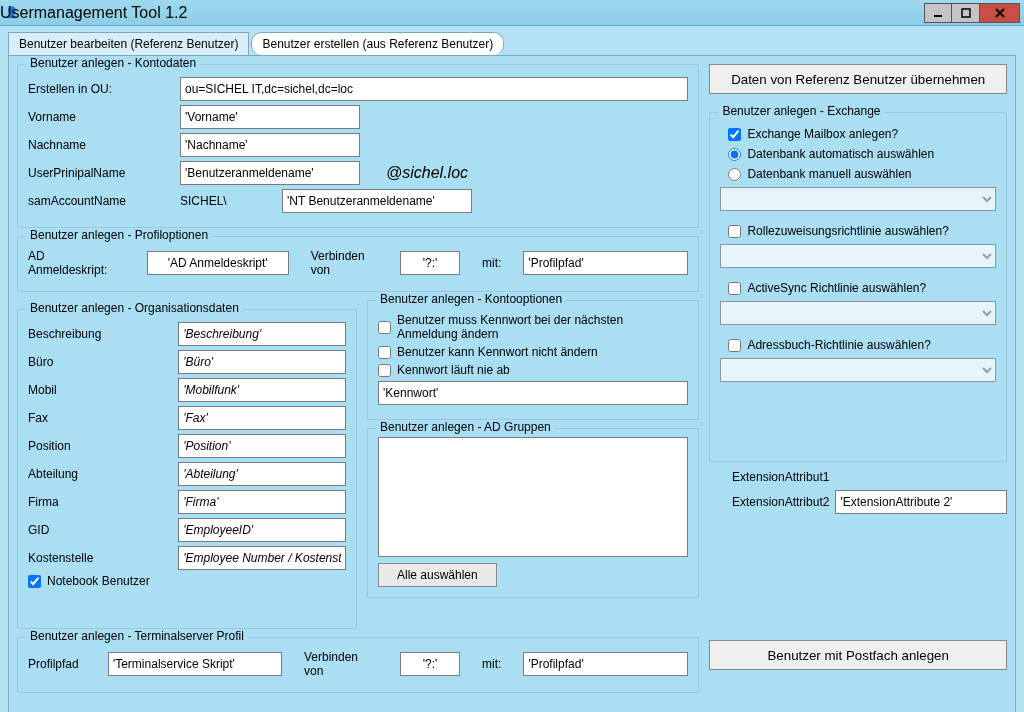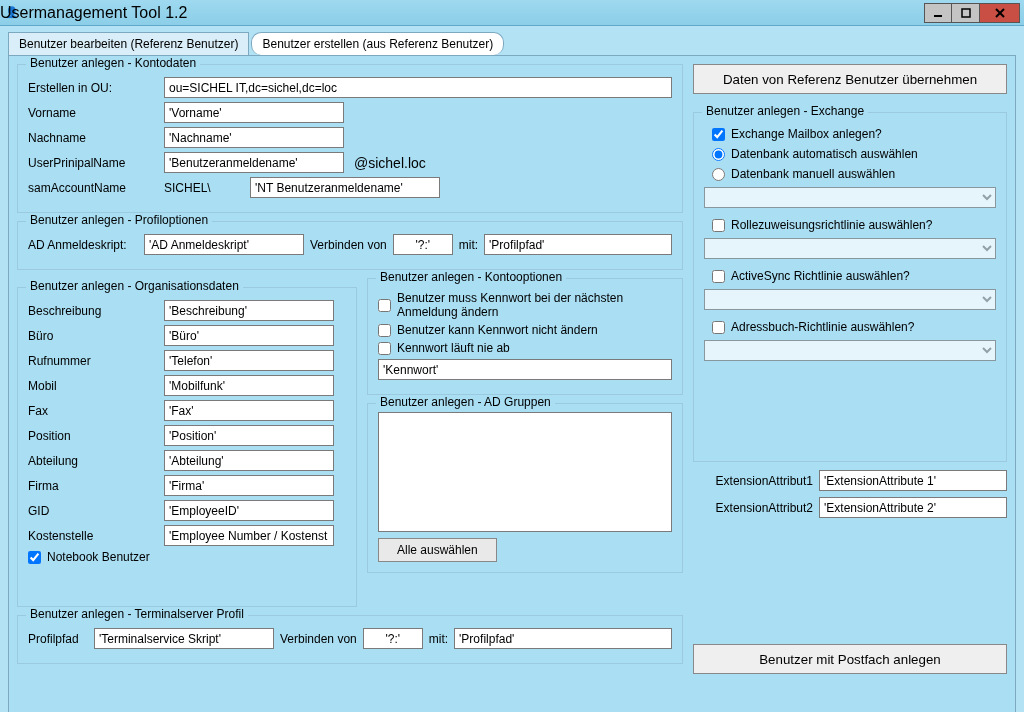--- a/index.html
+++ b/index.html
@@ -25,30 +25,30 @@
   .tab.active { background:#fff; position:relative; z-index:2;border-radius:10px;}
   .tab-body { border:1px solid #7da9c0; background:#a9def3; height:660px; padding:8px; position:relative;}
 
   .cols { display:flex; gap:10px; }
   .left-col { flex:1; }
   .right-col { width:314px; }
 
   
   .grp { border:1px solid #9bc9e0; padding:8px 10px 10px 10px; margin-bottom:8px; position:relative; background:#a9def3;}
   .grp > legend, .grp-title { position:absolute; top:-9px; left:8px; padding:0 4px; background:#a9def3; font-size:12px;}
-  .row { display:flex; align-items:center; margin:4px 0; gap:6px;}
+  .row { display:flex; align-items:center; margin:4px 0; gap:22px;}
   .lbl { width:130px; font-size:12px; }
   .lbl-sm { width:80px; }
-  input.txt, select.sel { height:21px; border:1px solid #7a7a7a; padding:1px 4px; font-size:12px; background:#fff;}
+  input.txt, select.sel { height:21px; border:1px solid #7a7a7a; padding:11px 4px; font-size:12px; background:#fff;}
   input.txt { }
   .wide { flex:1; }
-  .mid { width:170px; }
+  .mid { width:170px;font-style:italic; }
   .mid2 { width:180px; }
   .narrow { width:60px; text-align:center;}
-  .suffix { font-size:14px; padding-left:4px;}
+  .suffix { font-size:16px; padding-left:4px;font-style:italic;}
   .chk-row { display:flex; align-items:center; gap:6px; margin:4px 0;}
   input[type=checkbox], input[type=radio]{ margin:0; }
   .two-panels { display:flex; gap:10px; }
   .panel-left { width:340px;margin-top:9px;}
   .panel-right { flex:1;}
   .listbox { border:1px solid #7a7a7a; background:#fff; height:120px;}
   .sel { width:100%; background:#eee;}
   button.btn { height:24px; border:1px solid #888; background:#e9e9e9; padding:2px 18px; font-size:12px;}
   button.big { width:100%; height:30px; background:#efefef; border:1px solid #888;}
   .ext-row { display:flex; align-items:center; gap:6px; margin:6px 0;}
@@ -115,43 +115,39 @@
             <span class="lbl">samAccountName</span>
             <span style="width:80px">SICHEL\</span>
             <input class="txt" style="width: 190px;" value="'NT Benutzeranmeldename'">
           </div>
         </div>
 
         <div class="grp">
           <span class="grp-title">Benutzer anlegen - Profiloptionen</span>
           <div class="row">
             <span class="lbl" style="width:110px">AD Anmeldeskript:</span>
-            <input class="txt" style="width: 160px;" value="'AD Anmeldeskript'">
+            <input class="txt" style="width: 142px; text-align: center;" value="'AD Anmeldeskript'">
             <span>Verbinden von</span>
             <input class="txt narrow" value="'?:'" style="">
             <span>mit:</span>
             <input class="txt" style="flex: 1 1 0%;" value="'Profilpfad'">
           </div>
         </div>
 
         <div class="two-panels">
           <div class="panel-left">
             <div class="grp" style="height:320px">
               <span class="grp-title">Benutzer anlegen - Organisationsdaten</span>
               <div class="row">
                   <span class="lbl">Beschreibung</span>
                   <input class="txt mid" value="'Beschreibung'" style="">
                 </div>
               <div class="row">
                   <span class="lbl">Büro</span>
                   <input class="txt mid" value="'Büro'" style="">
-                </div>
-              <div class="row">
-                  <span class="lbl">Rufnummer</span>
-                  <input class="txt mid" value="'Telefon'" style="">
                 </div>
               <div class="row">
                   <span class="lbl">Mobil</span>
                   <input class="txt mid" value="'Mobilfunk'" style="">
                 </div>
               <div class="row">
                   <span class="lbl">Fax</span>
                   <input class="txt mid" value="'Fax'" style="">
                 </div>
               <div class="row">
@@ -253,21 +249,20 @@
 
           <div class="chk-row" style="margin-top:10px">
               <input type="checkbox" style="">
               <span>Adressbuch-Richtlinie auswählen?</span>
             </div>
           <select class="sel select-disabled" disabled=""><option></option></select>
         </div>
 
         <div class="ext-row">
           <span class="ext-lbl">ExtensionAttribut1</span>
-          <input class="txt" style="flex: 1 1 0%;" value="'ExtensionAttribute 1'">
         </div>
         <div class="ext-row">
           <span class="ext-lbl">ExtensionAttribut2</span>
           <input class="txt" style="flex: 1 1 0%;" value="'ExtensionAttribute 2'">
         </div>
 
         <button class="big" style="margin-top:120px">Benutzer mit Postfach anlegen</button>
       </div>
     </div>
   </div>

